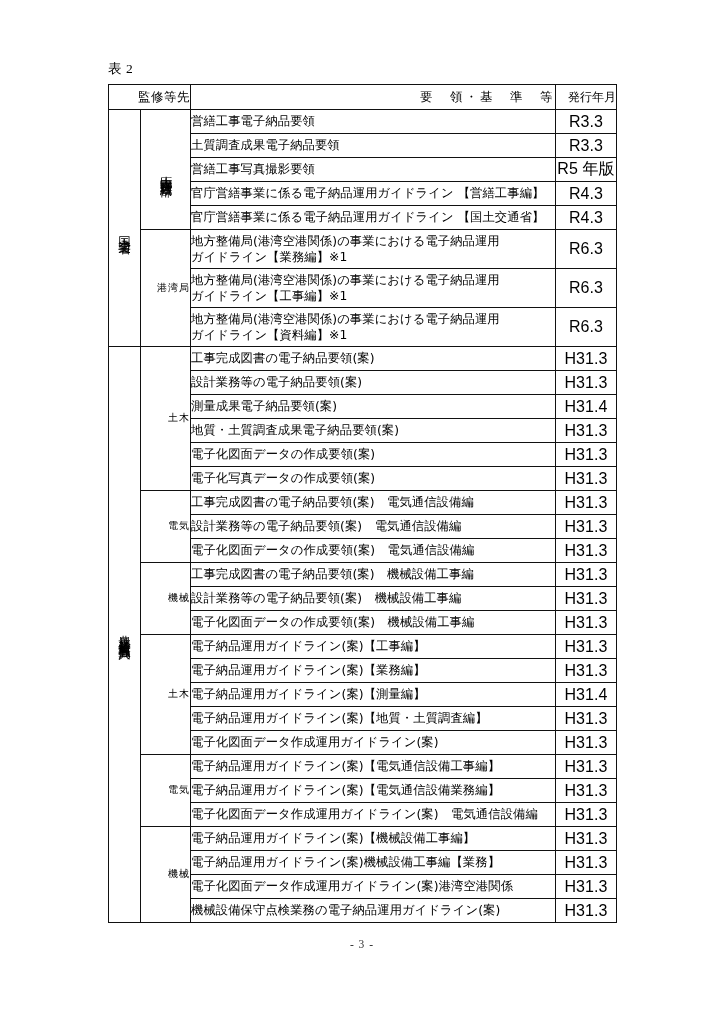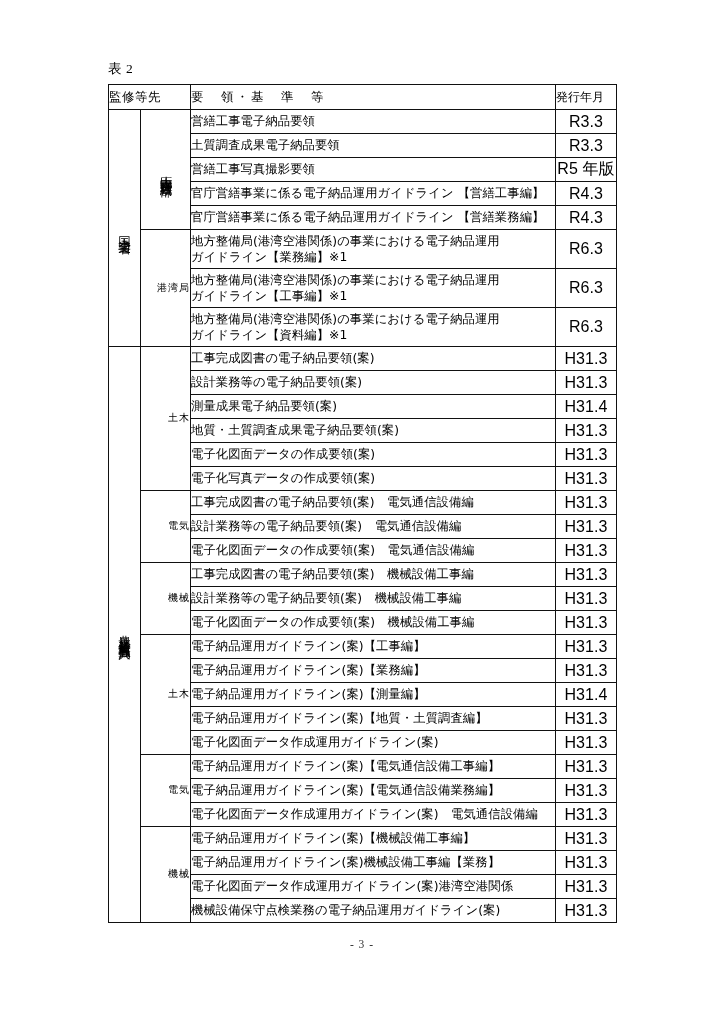--- a/index.html
+++ b/index.html
@@ -56,21 +56,21 @@
 
   
   col.c-org   { width: 32px; }
   col.c-dept  { width: 50px; }
   col.c-title { width: 365px; }
   col.c-date  { width: 61px; }
 
   
   .hdr-org, .hdr-title, .hdr-date {
     height: 24px;
-    text-align: left;
+    text-align: right;
     font-size: 12.5px;
     font-family: Liberation Mono, monospace;
   }
   .hdr-org { letter-spacing: 0.5px; }
   .hdr-title { letter-spacing: 2.5px; margin-top: 48px; }
   .hdr-date { font-size: 12px; letter-spacing: 0; }
 
   
   .vcell {
     text-align: center;
@@ -176,21 +176,21 @@
           </tr>
           <tr>
             <td class="tcell">営繕工事写真撮影要領</td>
             <td class="dcell">R5 年版</td>
           </tr>
           <tr>
             <td class="tcell">官庁営繕事業に係る電子納品運用ガイドライン 【営繕工事編】</td>
             <td class="dcell">R4.3</td>
           </tr>
           <tr>
-            <td class="tcell">官庁営繕事業に係る電子納品運用ガイドライン 【営繕業務編】</td>
+            <td class="tcell">官庁営繕事業に係る電子納品運用ガイドライン 【国土交通省】</td>
             <td class="dcell">R4.3</td>
           </tr>
           <tr>
             <td rowspan="3" class="hcell"><span>港湾局</span></td>
             <td class="tcell two-line">
               <span class="ln">地方整備局(港湾空港関係)の事業における電子納品運用</span>
               <span class="ln">ガイドライン【業務編】※1</span>
             </td>
             <td class="dcell">R6.3</td>
           </tr>

